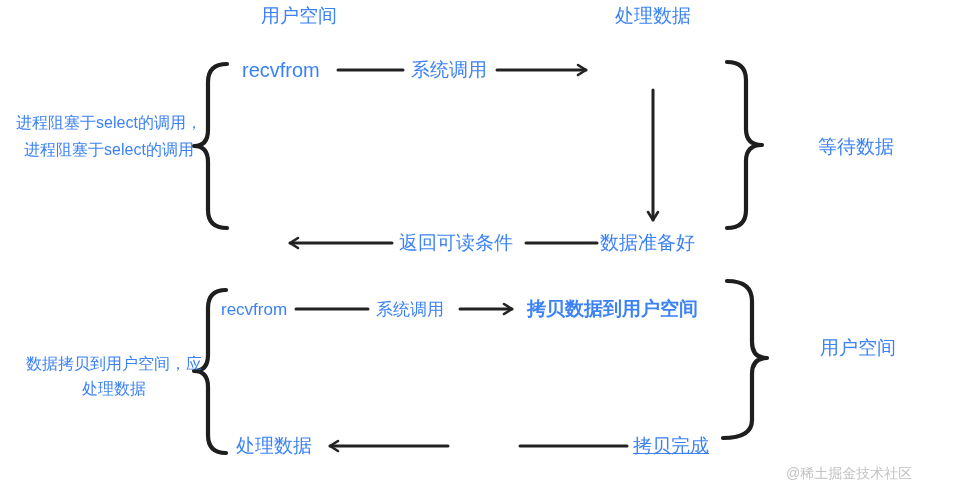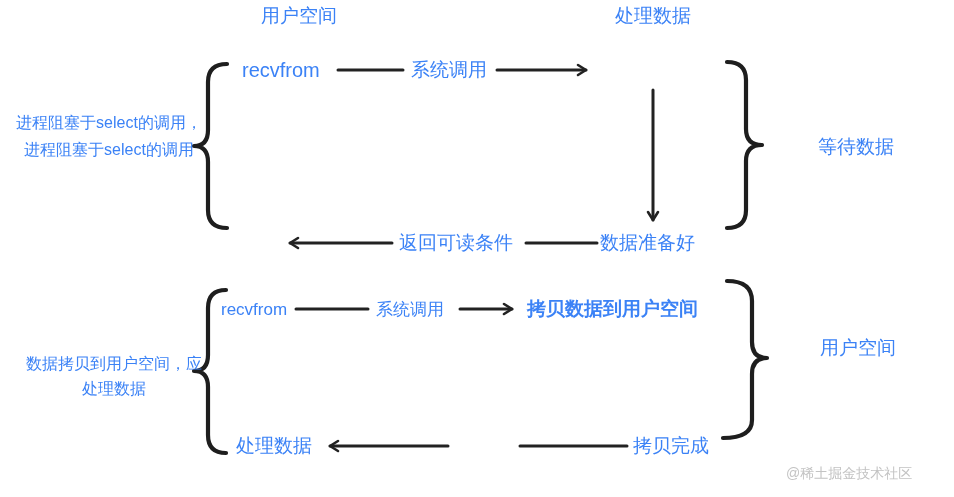--- a/index.html
+++ b/index.html
@@ -67,21 +67,21 @@
     <div>进程阻塞于select的调用，</div>
     <div>进程阻塞于select的调用</div>
   </div>
 
   <div class="txt" style="left:818px;top:136px;font-size:19px;text-align:right;">等待数据</div>
 
   <div class="txt" style="left:221px;top:300px;font-size:17px;">recvfrom</div>
   <div class="txt center" style="left:373px;top:300px;width:74px;font-size:17px;">系统调用</div>
   <div class="txt" style="left:527px;top:298px;font-size:19px;font-weight:bold;">拷贝数据到用户空间</div>
   <div class="txt" style="left:236px;top:435px;font-size:19px;">处理数据</div>
-  <div class="txt" style="left:633px;top:435px;font-size:19px;">拷贝完成</div>
+  <div class="txt" style="left:633px;top:435px;font-size:19px;text-decoration:underline;">拷贝完成</div>
 
   <div class="txt note center" style="left:16px;top:351px;width:196px;font-size:16px;line-height:25px;">
     <div>数据拷贝到用户空间，应</div>
     <div>处理数据</div>
   </div>
 
   <div class="txt note center" style="left:762px;top:333px;width:192px;font-size:19px;line-height:29px;">
     <div>用户空间</div>
   </div>
 

